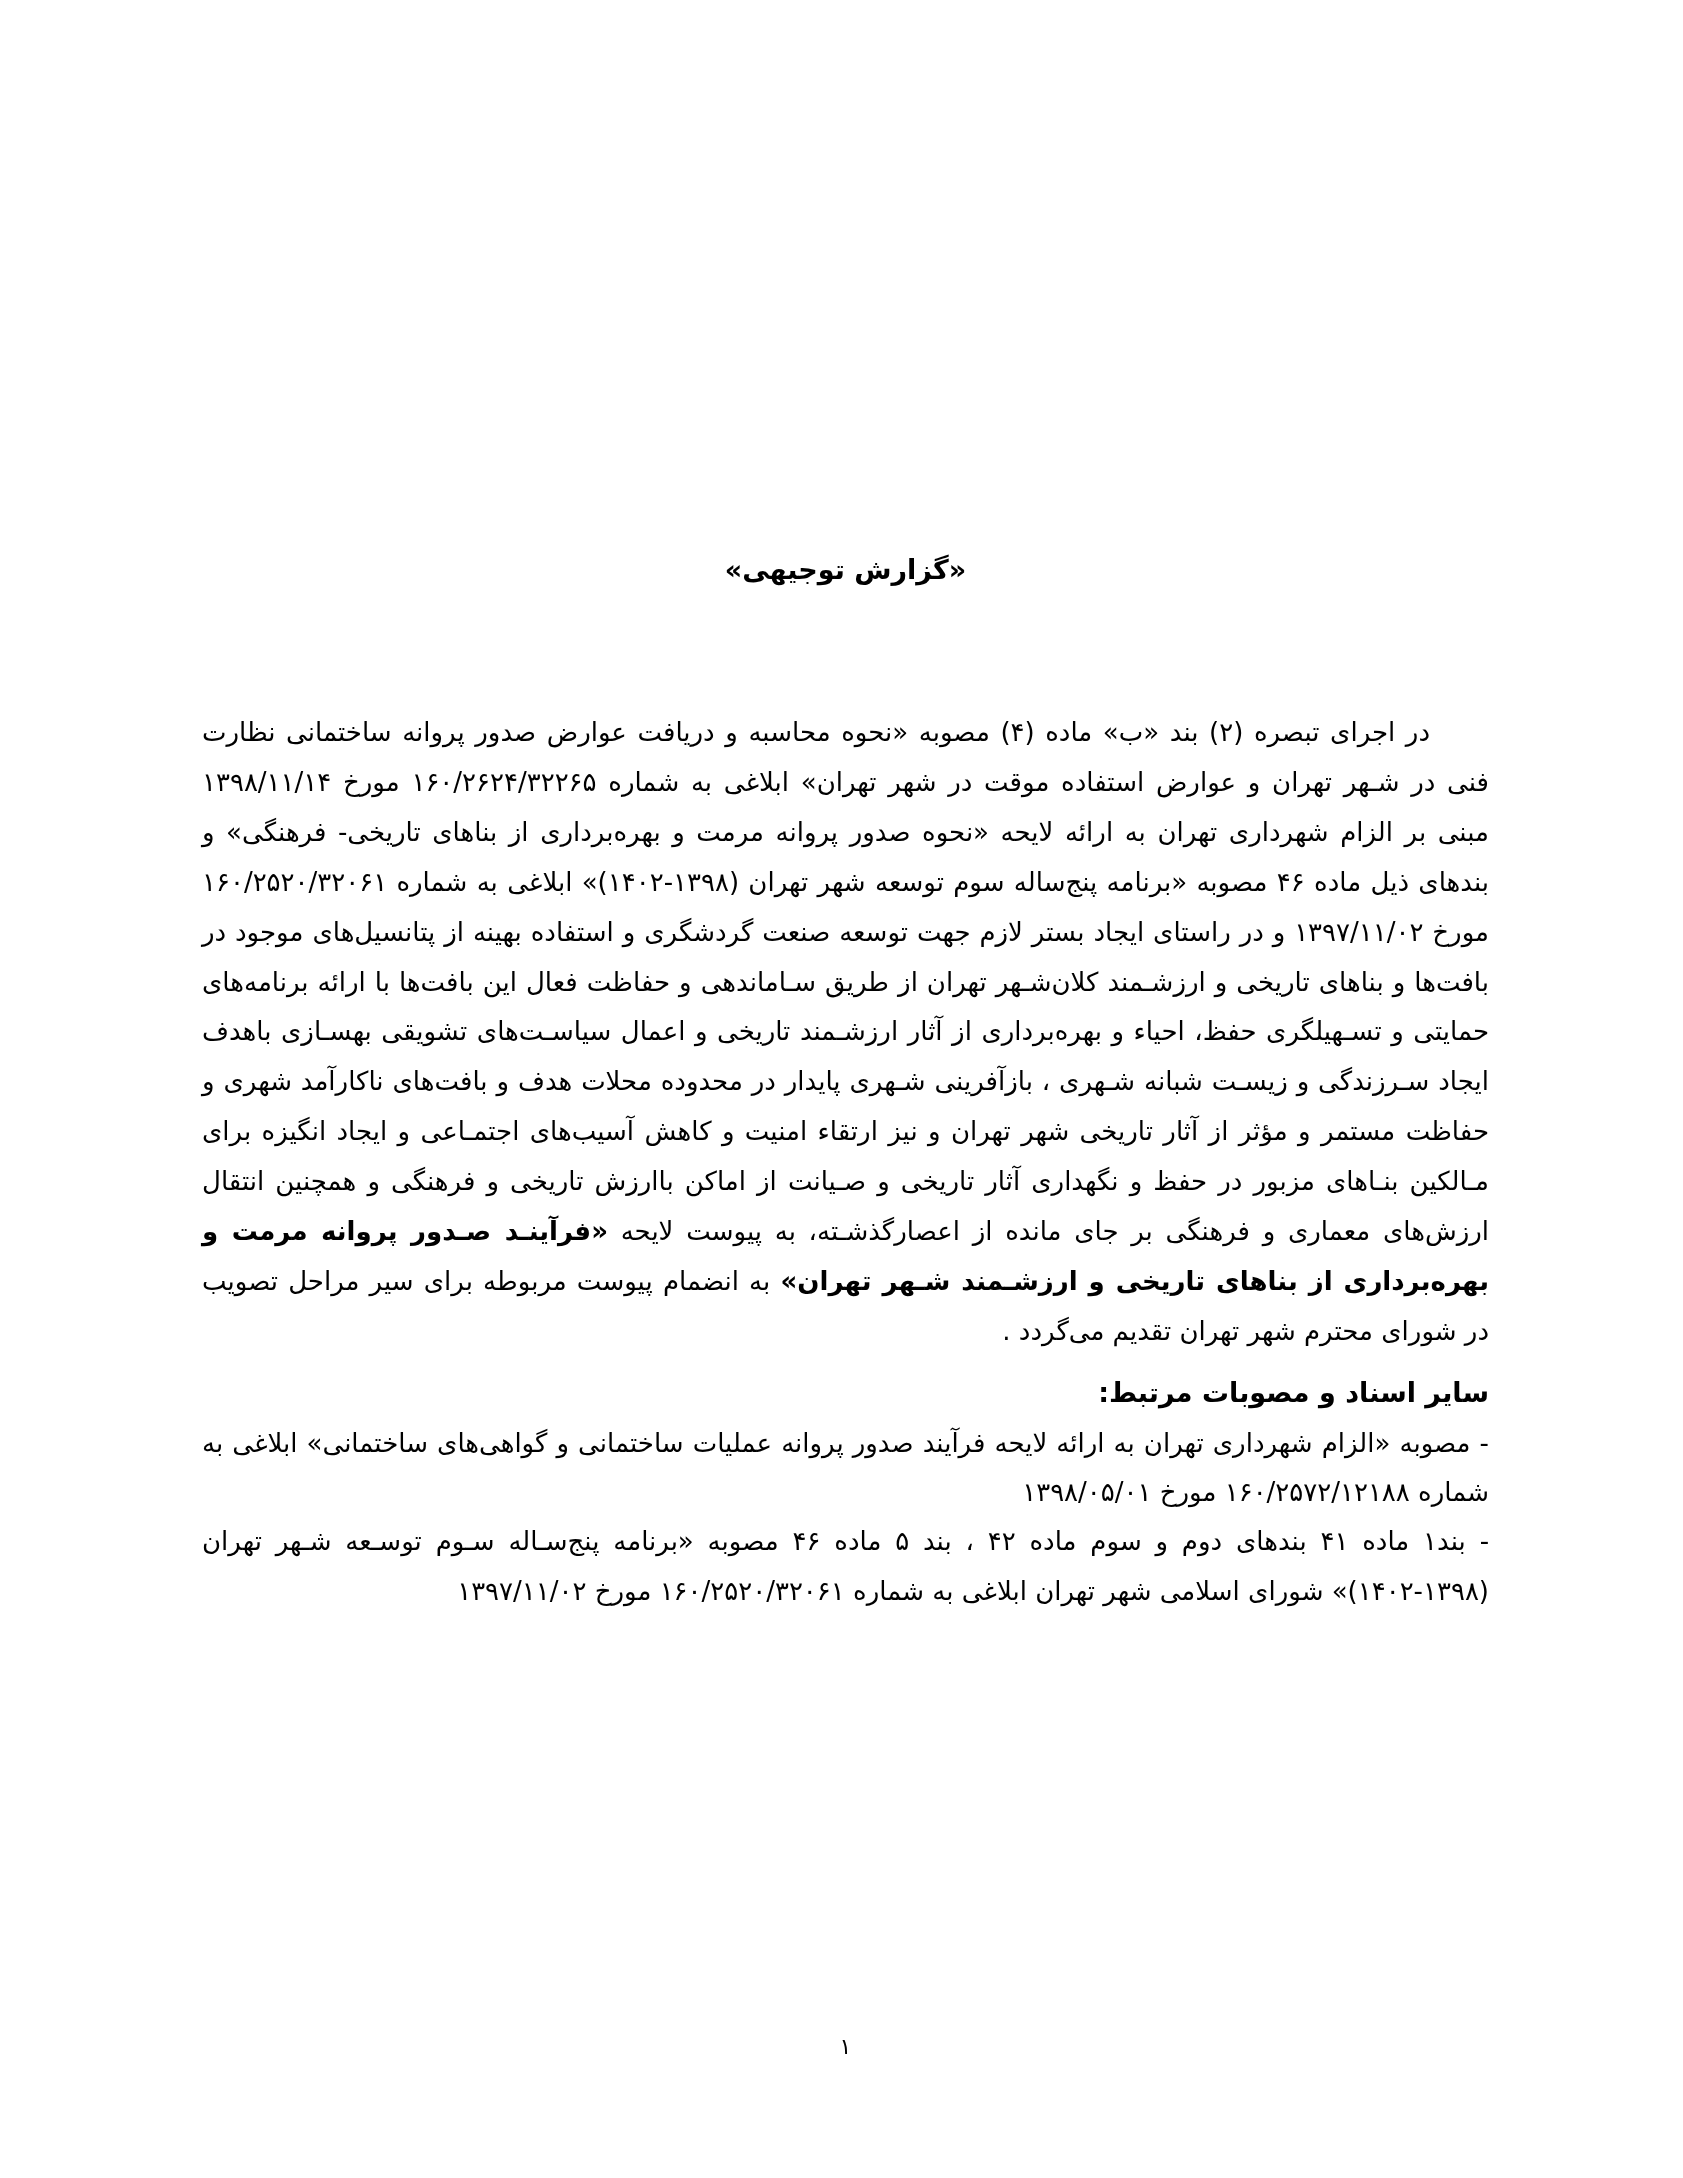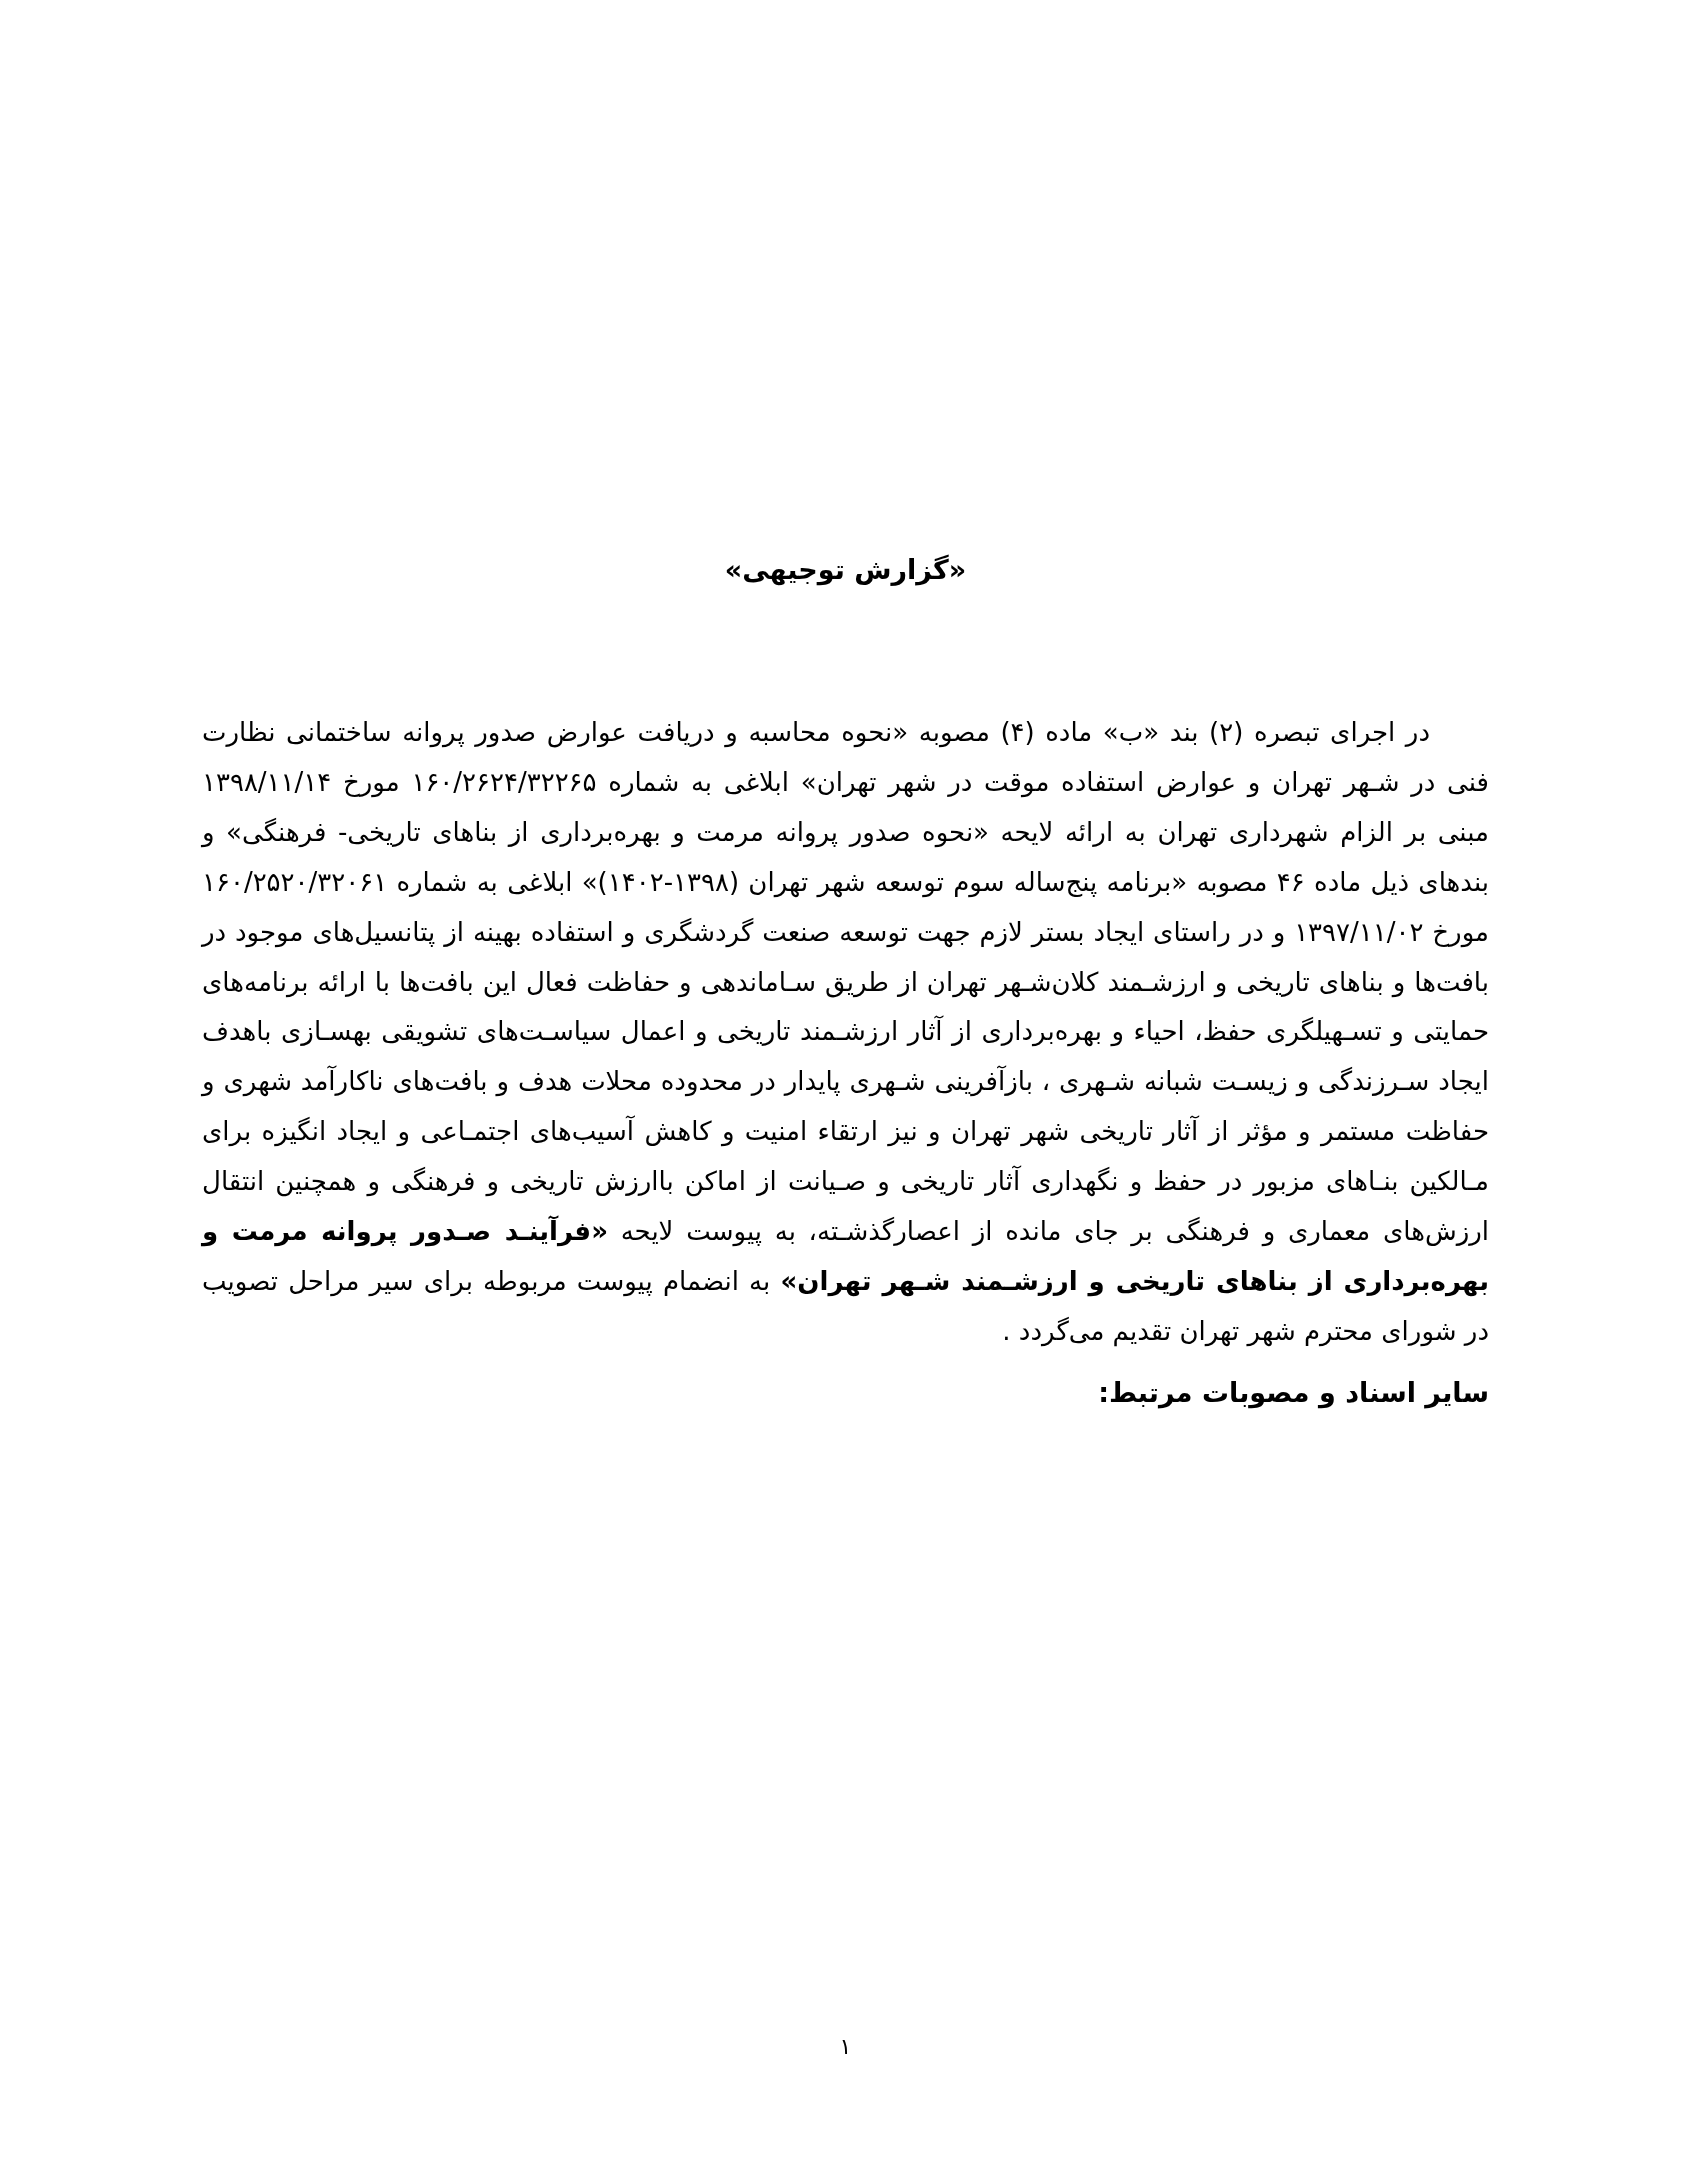--- a/index.html
+++ b/index.html
@@ -91,20 +91,22 @@
 
   <div class="doc-title">«گزارش توجیهی»</div>
 
   <div class="body-block">
 
     <p class="indent-first"><span>در اجرای تبصره (۲) بند «ب» ماده (۴) مصوبه «نحوه محاسبه و دریافت عوارض صدور پروانه ساختمانی نظارت فنی در شـهر تهران و عوارض استفاده موقت در شهر تهران» ابلاغی به شماره ۱۶۰/۲۶۲۴/۳۲۲۶۵ مورخ ۱۳۹۸/۱۱/۱۴ مبنی بر الزام شهرداری تهران به ارائه لایحه «نحوه صدور پروانه مرمت و بهره‌برداری از بناهای تاریخی- فرهنگی» و بندهای ذیل ماده ۴۶ مصوبه «برنامه پنج‌ساله سوم توسعه شهر تهران (۱۳۹۸-۱۴۰۲)» ابلاغی به شماره ۱۶۰/۲۵۲۰/۳۲۰۶۱ مورخ ۱۳۹۷/۱۱/۰۲ و در راستای ایجاد بستر لازم جهت توسعه صنعت گردشگری و استفاده بهینه از پتانسیل‌های موجود در بافت‌ها و بناهای تاریخی و ارزشـمند کلان‌شـهر تهران از طریق سـاماندهی و حفاظت فعال این بافت‌ها با ارائه برنامه‌های حمایتی و تسـهیلگری حفظ، احیاء و بهره‌برداری از آثار ارزشـمند تاریخی و اعمال سیاسـت‌های تشویقی بهسـازی باهدف ایجاد سـرزندگی و زیسـت شبانه شـهری ، بازآفرینی شـهری پایدار در محدوده محلات هدف و بافت‌های ناکارآمد شهری و حفاظت مستمر و مؤثر از آثار تاریخی شهر تهران و نیز ارتقاء امنیت و کاهش آسیب‌های اجتمـاعی و ایجاد انگیزه برای مـالکین بنـاهای مزبور در حفظ و نگهداری آثار تاریخی و صـیانت از اماکن باارزش تاریخی و فرهنگی و همچنین انتقال ارزش‌های معماری و فرهنگی بر جای مانده از اعصارگذشـته، به پیوست لایحه</span> <span class="bold">«فرآینـد صـدور پروانه مرمت و بهره‌برداری از بناهای تاریخی و ارزشـمند شـهر تهران»</span> <span>به انضمام پیوست مربوطه برای سیر مراحل تصویب در شورای محترم شهر تهران تقدیم می‌گردد .</span></p>
 
     <div class="section-head">سایر اسناد و مصوبات مرتبط:</div>
 
     <div class="ref-list">
+      <p class="ref-item">- مصوبه «الزام شهرداری تهران به ارائه لایحه فرآیند صدور پروانه عملیات ساختمانی و گواهی‌های ساختمانی» ابلاغی به شماره ۱۶۰/۲۵۷۲/۱۲۱۸۸ مورخ ۱۳۹۸/۰۵/۰۱</p>
+      <p class="ref-item">- بند۱ ماده ۴۱ بندهای دوم و سوم ماده ۴۲ ، بند ۵ ماده ۴۶ مصوبه «برنامه پنج‌سـاله سـوم توسـعه شـهر تهران (۱۳۹۸-۱۴۰۲)» شورای اسلامی شهر تهران ابلاغی به شماره ۱۶۰/۲۵۲۰/۳۲۰۶۱ مورخ ۱۳۹۷/۱۱/۰۲</p>
     </div>
 
   </div>
 
   <div class="page-number">۱</div>
 
 </div>
 
 
 </body></html>

